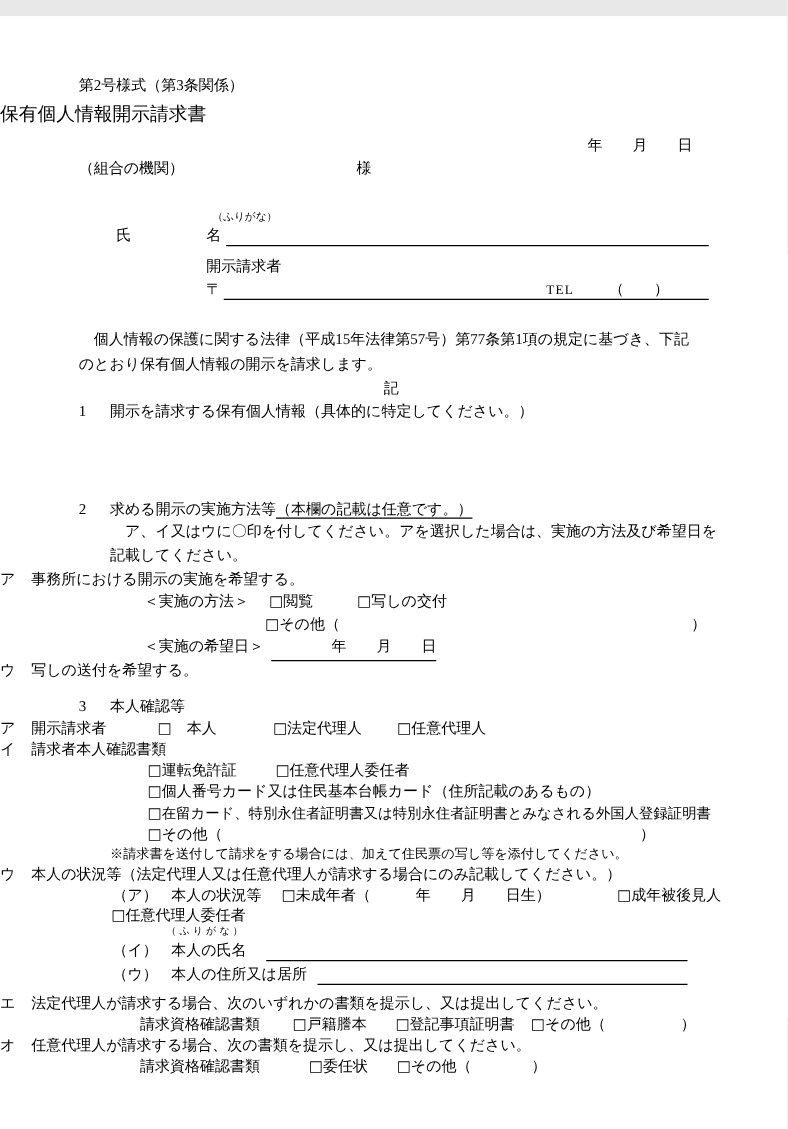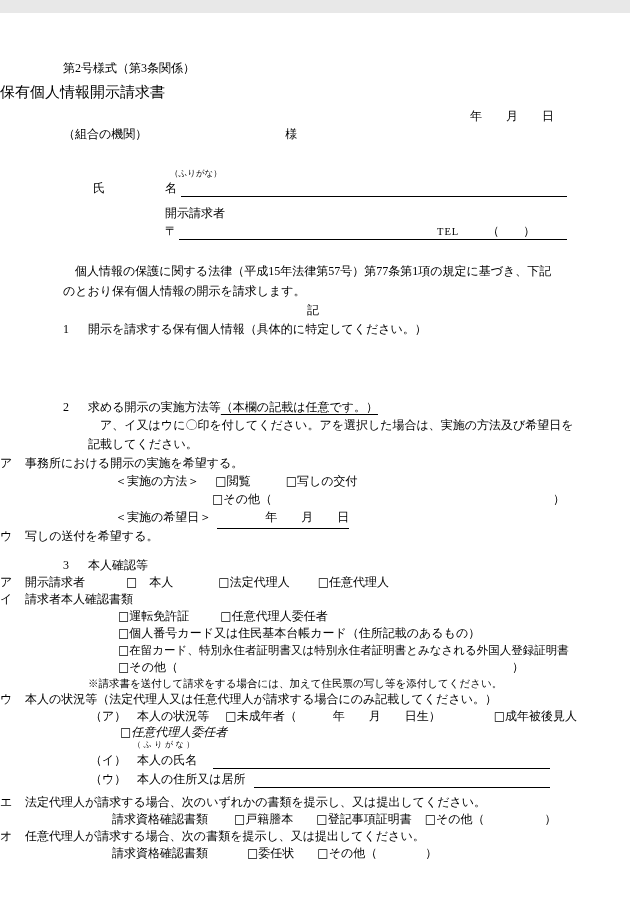--- a/index.html
+++ b/index.html
@@ -45,21 +45,21 @@
   .l-sonota { padding-left:212px; padding-right:65px; }
   .l-date2 { padding-left:115px; height:19px; line-height:19px; }
   .dateblank { display:inline-block; margin-left:6px; border-bottom:1px solid #000; padding-bottom:1px; }
   .s3 .line { height:17px; line-height:17px; }
   .l-sec3 { padding-left:63px; }
   .l-cbrow { padding-left:118px; }
   .l-cb3 { font-size:11.5px; }
   .l-cb4 { padding-left:118px; padding-right:106px; }
   .l-note { padding-left:88px; font-size:10.5px; height:15px !important; line-height:15px !important; }
   .l-subA { padding-left:90px; }
-  .l-deleg { padding-left:120px; height:14px !important; line-height:14px !important;font-style:italic; }
+  .l-deleg { padding-left:89px; height:14px !important; line-height:14px !important; }
   .l-furi2 { padding-left:133px; font-size:8px; letter-spacing:2.5px; height:11px !important; line-height:11px !important; }
   .l-subI { padding-left:90px; padding-right:80px; height:19px !important; }
   .l-subU { padding-left:90px; padding-right:80px; height:15px !important; }
   .l-docs { padding-left:112px; }
   .ml2  { margin-left:2px; }
   .ml4  { margin-left:4px; }
   .ml8  { margin-left:8px; }
   .ml10 { margin-left:10px; }
   .ml13 { margin-left:13px; }
   .ml16 { margin-left:16px; }

